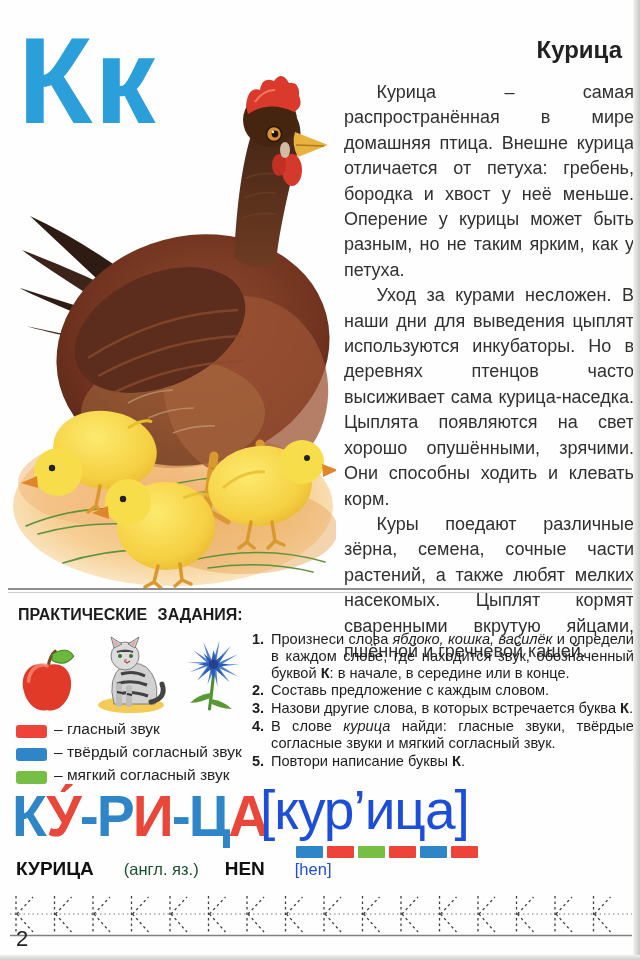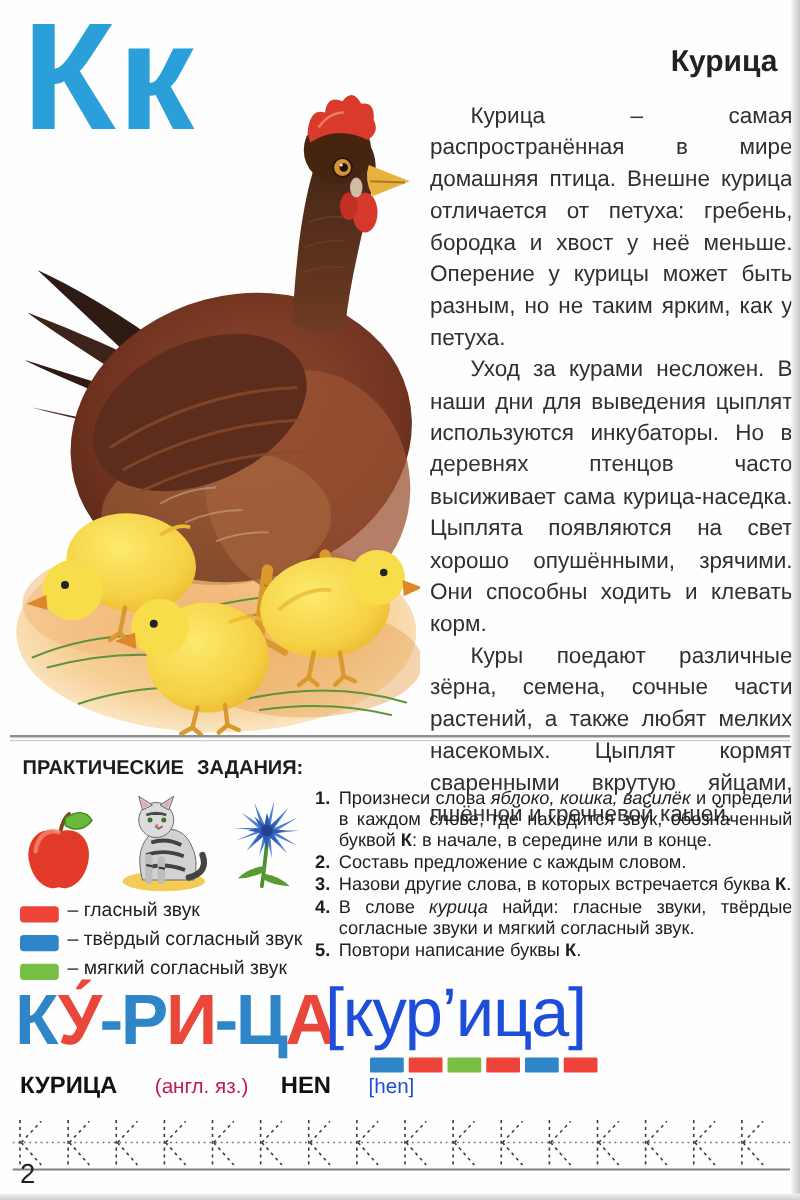--- a/index.html
+++ b/index.html
@@ -5,21 +5,21 @@
   html,body{margin:0;padding:0;}
   body{width:640px;height:960px;overflow:hidden;background:#ffffff;
        font-family:"Liberation Sans", sans-serif;color:#2b2b2b;}
   .page{position:relative;width:640px;height:960px;background:#fefefe;}
 
   .edge-right{position:absolute;right:0;top:0;width:7px;height:100%;
     background:linear-gradient(to right,#f4f4f2,#c6c6c4);}
   .edge-bottom{position:absolute;left:0;bottom:0;width:100%;height:5px;
     background:linear-gradient(#f1f1ef,#cfcfcd);}
 
-  .big-letters{position:absolute;left:18px;top:0;font-size:122px;line-height:1;
+  .big-letters{position:absolute;left:18px;top:20px;font-size:122px;line-height:1;
     font-weight:bold;color:#2b9fd9;letter-spacing:2px;}
   .page-title{position:absolute;right:18px;top:36px;font-size:24px;font-weight:bold;color:#222;}
 
   .illustration{position:absolute;left:8px;top:58px;width:328px;height:532px;}
 
   .watermark{position:absolute;left:82px;top:450px;width:556px;font-size:44px;
     font-weight:bold;letter-spacing:3px;color:rgba(135,130,120,0.22);
     text-shadow:1px 1px 0 rgba(255,255,255,0.55);white-space:nowrap;overflow:hidden;}
 
   .article{position:absolute;left:344px;top:80px;width:290px;font-size:18px;
@@ -49,21 +49,21 @@
   .syllable-word{position:absolute;left:12px;top:10px;font-size:57px;line-height:1;
     font-weight:bold;letter-spacing:-2px;white-space:nowrap;}
   .c-blue{color:#2e86c8;} .c-red{color:#e8473a;}
   .transcription{position:absolute;left:260px;top:2px;font-size:55px;line-height:1.1;
     color:#1d4ed8;letter-spacing:-1px;white-space:nowrap;}
   .squares{position:absolute;left:296px;top:68px;display:flex;gap:4px;}
   .squares div{width:27px;height:12px;border-radius:1px;}
 
   .translation{position:absolute;left:16px;top:858px;display:flex;align-items:baseline;}
   .tr-word{font-size:19px;font-weight:bold;color:#111;}
-  .tr-note{font-size:16.5px;color:#be185d;margin-left:30px;}
+  .tr-note{font-size:16.5px;color:#14532d;margin-left:30px;}
   .tr-eng{font-size:19px;font-weight:bold;color:#111;margin-left:26px;}
   .tr-phon{font-size:16.5px;color:#1d4ed8;margin-left:18px;padding-left:12px;}
 
   .practice-line{position:absolute;left:10px;top:892px;width:622px;height:46px;}
   .page-number{position:absolute;left:16px;top:926px;font-size:22px;color:#222;}
 </style>
 </head>
 <body>
 
 <div class="page">

